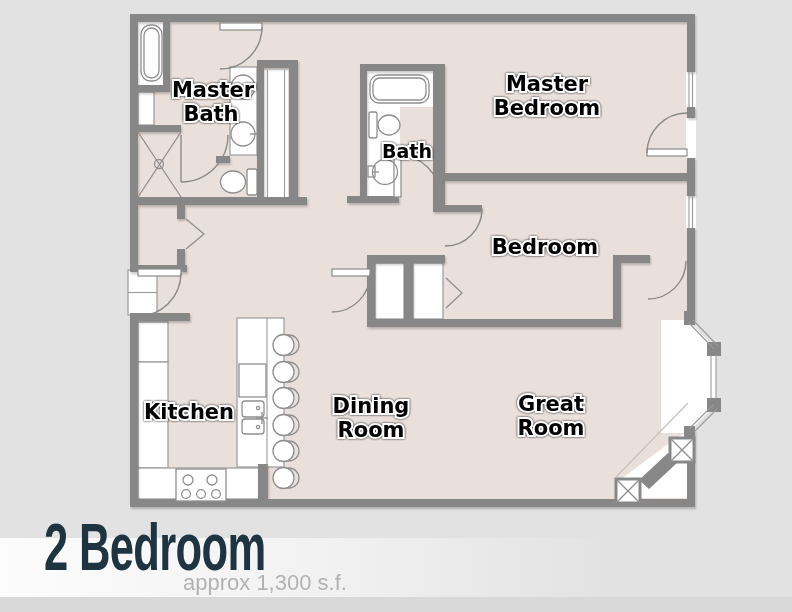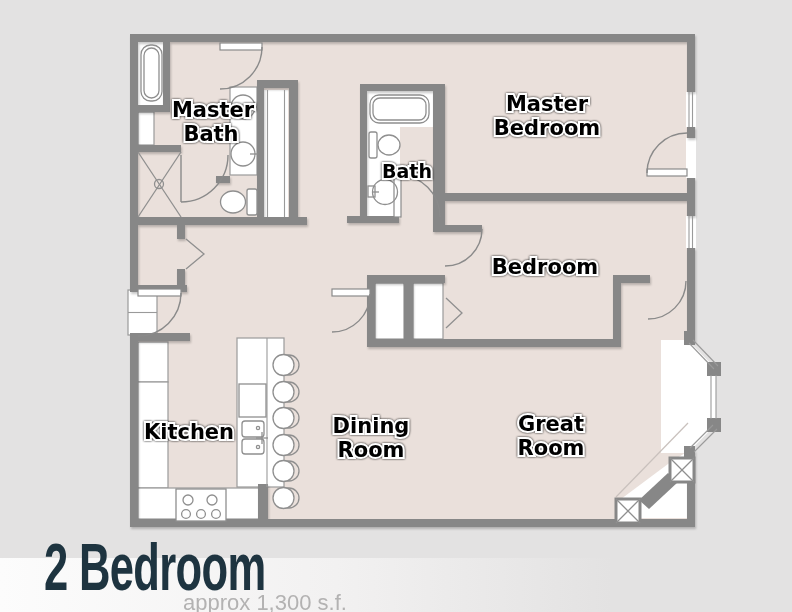--- a/index.html
+++ b/index.html
@@ -1,17 +1,17 @@
 <!DOCTYPE html>
 <html><head>
 <meta charset="utf-8">
 <style>
   html,body{margin:0;padding:0;}
   body{width:792px;height:612px;overflow:hidden;background:#e3e2e2;font-family:"Liberation Sans",sans-serif;}
-  .stage{position:relative;width:792px;height:440px;background:#e3e2e2;margin-top:20px;}
+  .stage{position:relative;width:792px;height:440px;background:#e3e2e2;}
   .band{position:absolute;left:0;top:538px;width:612px;height:59px;
         background:linear-gradient(90deg,#fcfcfc 0%,#f2f1f1 55%,#e9e8e8 82%,rgba(231,230,230,0) 100%);}
   .bottom-strip{position:absolute;left:0;top:597px;width:792px;height:15px;background:#d9d8d8;}
   .plan-svg{position:absolute;left:0;top:0;}
   .walls{filter:drop-shadow(1px 2px 1.2px rgba(0,0,0,0.22));}
   .wall{fill:#878787;}
   .white{fill:#ffffff;}
   .outlined{stroke:#9a9a9a;stroke-width:1.2;}
   .thin{stroke:#8f8f8f;stroke-width:1.3;fill:none;}
   .arc{stroke:#8a8a8a;stroke-width:1.4;fill:none;}

